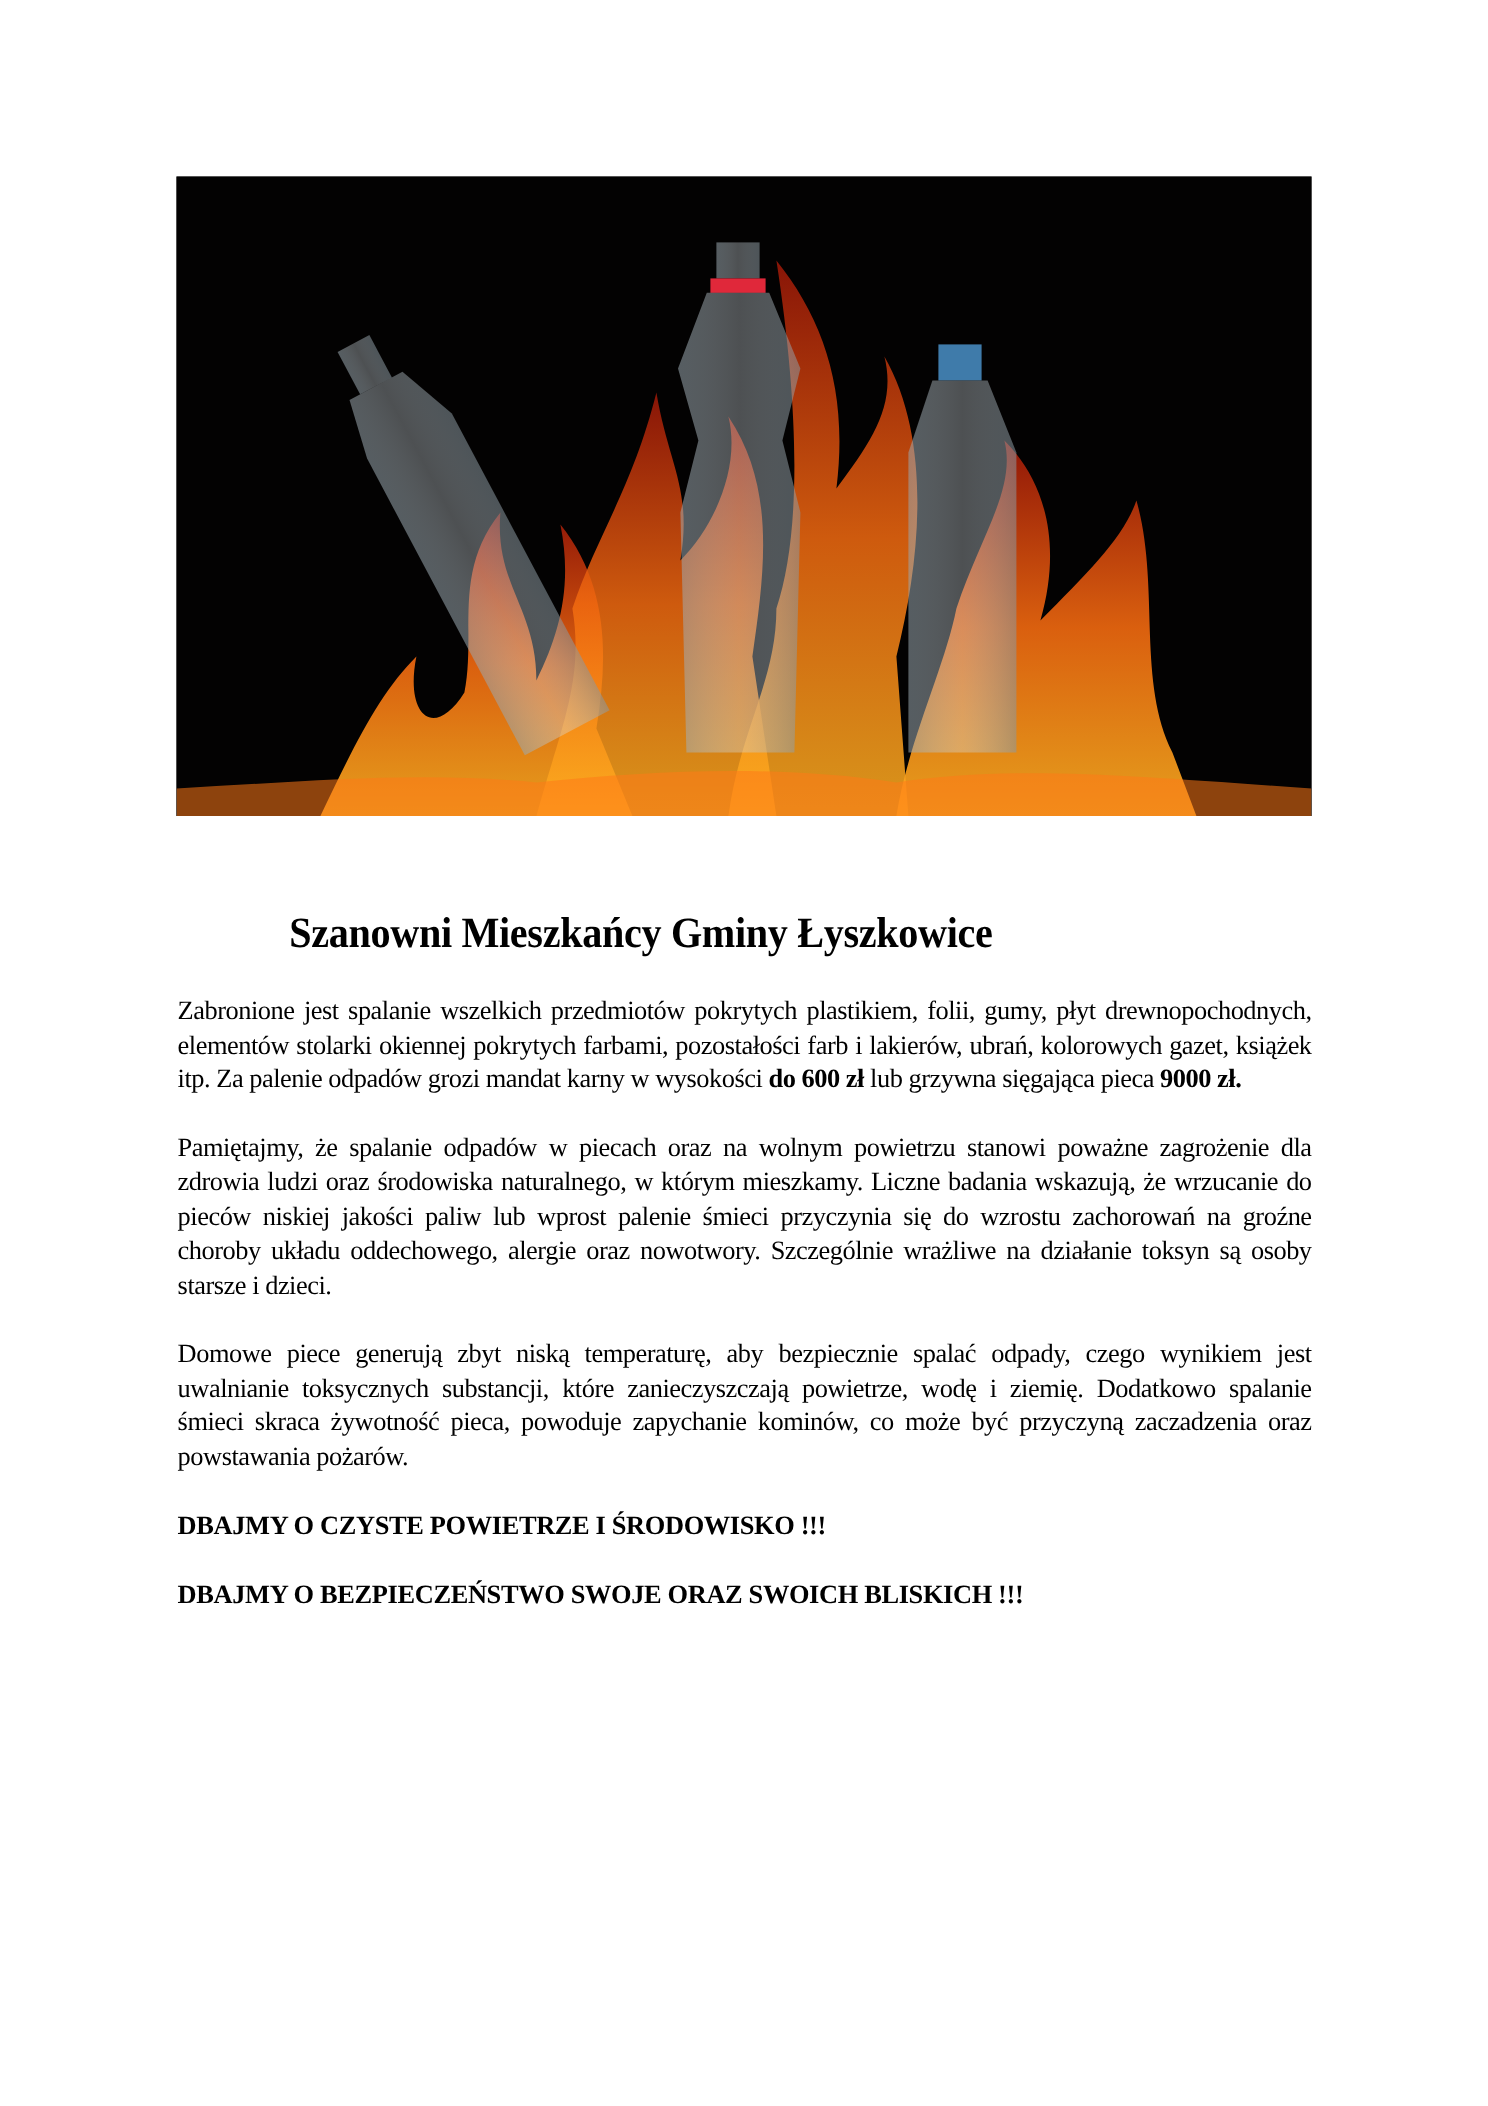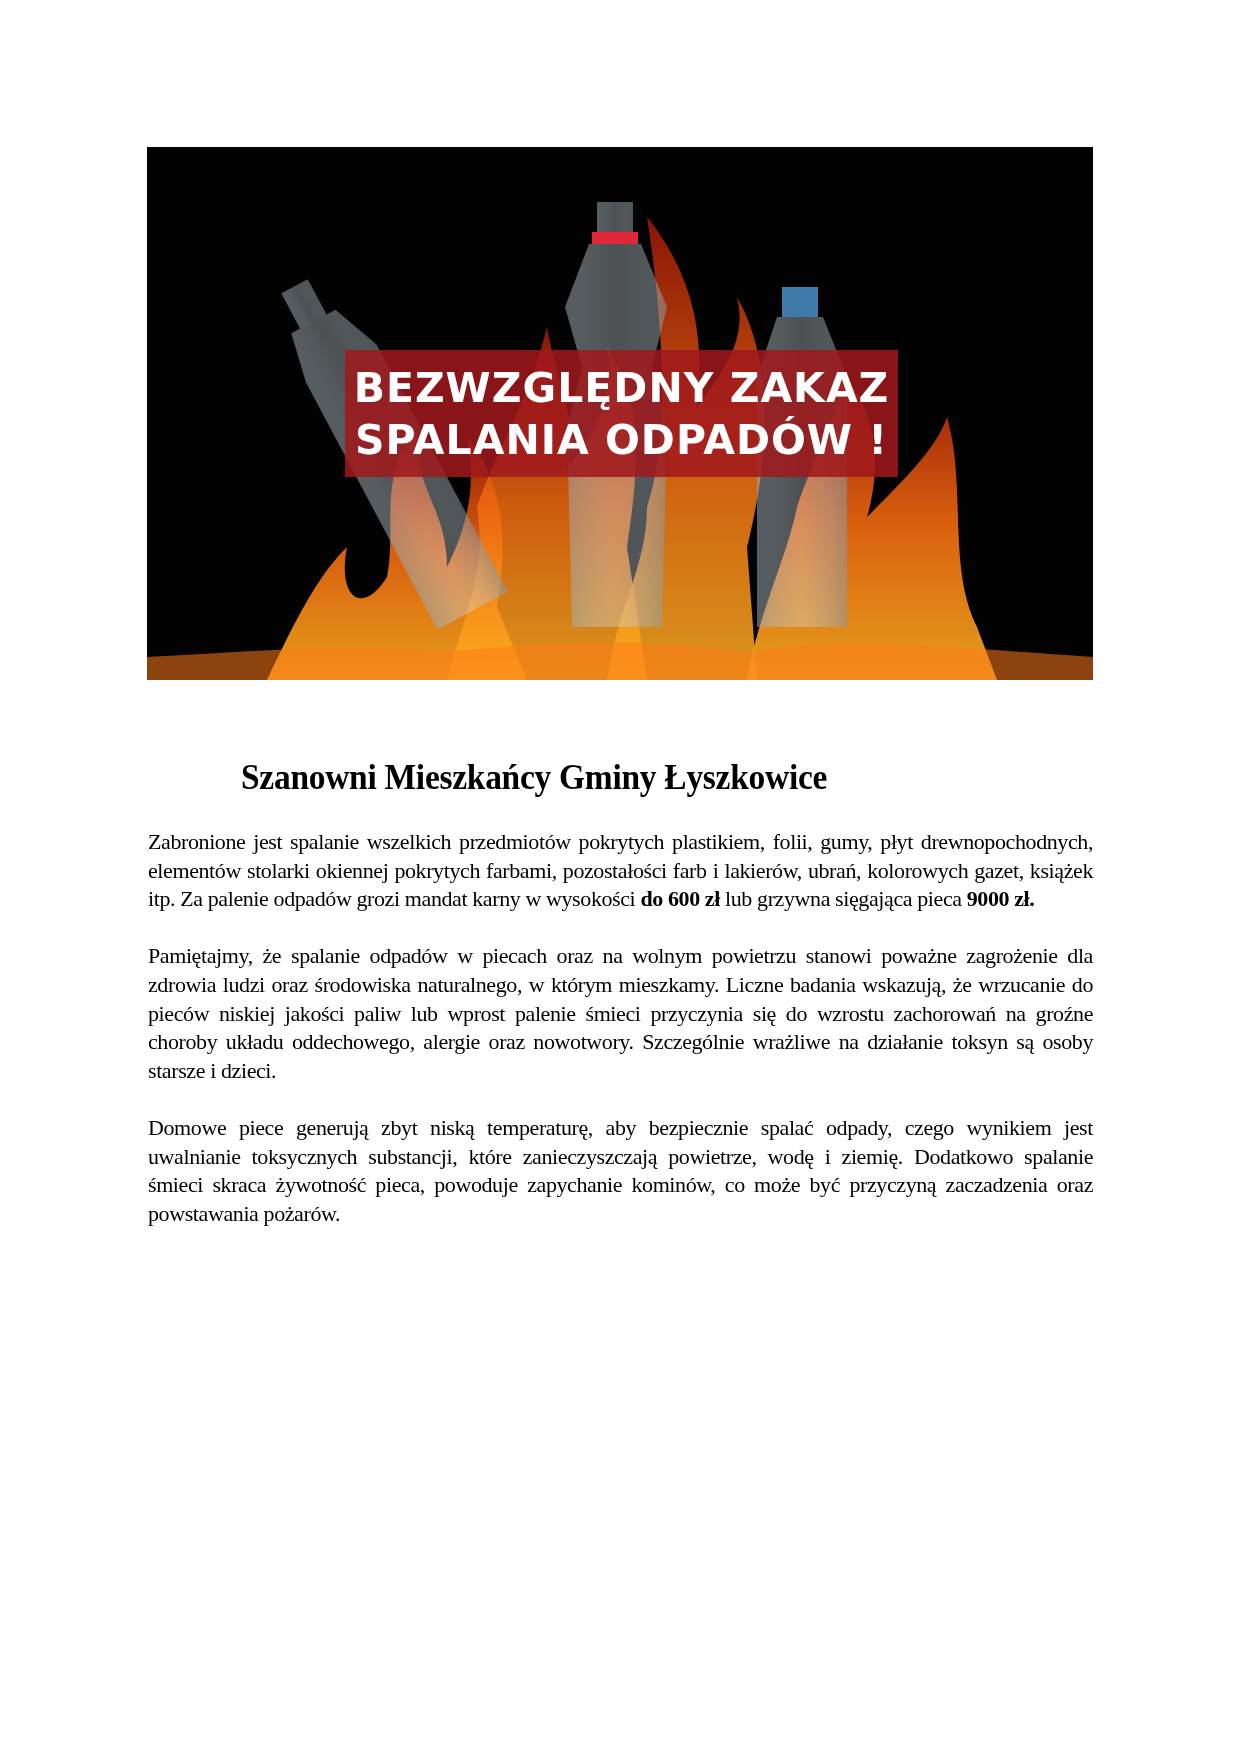--- a/index.html
+++ b/index.html
@@ -65,25 +65,23 @@
       <path d="M210 150 L260 150 L280 200 L280 480 L200 480 L200 200 Z" fill="url(#glass)"></path>
     </g>
 
     <rect x="450" y="55" width="36" height="30" fill="url(#glass)"></rect>
     <rect x="445" y="85" width="46" height="12" fill="#e0283a"></rect>
     <path d="M442 97 L494 97 L520 160 L505 220 L520 280 L515 480 L425 480 L420 280 L435 220 L418 160 Z" fill="url(#glass)"></path>
 
     <rect x="635" y="140" width="36" height="30" fill="#4a90c8" opacity="0.85"></rect>
     <path d="M630 170 L676 170 L700 230 L700 480 L610 480 L610 230 Z" fill="url(#glass)"></path>
   </svg>
-  <div class="banner">
-    <div class="banner-line">BEZWZGLĘDNY ZAKAZ</div>
-    <div class="banner-line">SPALANIA ODPADÓW !</div>
-  </div>
 </div>
 
 <div class="heading">Szanowni Mieszkańcy Gminy Łyszkowice</div>
 
 <div class="content">
   <p class="para"><span>Zabronione jest spalanie wszelkich przedmiotów pokrytych plastikiem, folii, gumy, płyt drewnopochodnych, elementów stolarki okiennej pokrytych farbami, pozostałości farb i lakierów, ubrań, kolorowych gazet, książek itp. Za palenie odpadów grozi mandat karny w wysokości </span><b>do 600 zł</b><span> lub grzywna sięgająca pieca </span><b>9000 zł.</b></p>
   <p class="para">Pamiętajmy, że spalanie  odpadów w piecach oraz na wolnym powietrzu stanowi poważne zagrożenie dla zdrowia ludzi oraz środowiska naturalnego, w którym mieszkamy. Liczne badania wskazują, że wrzucanie do pieców niskiej jakości paliw lub wprost palenie śmieci przyczynia się do wzrostu zachorowań na groźne choroby układu oddechowego, alergie oraz nowotwory. Szczególnie wrażliwe na działanie toksyn są osoby starsze i dzieci.</p>
   <p class="para">Domowe piece generują zbyt niską temperaturę, aby bezpiecznie spalać odpady, czego wynikiem jest uwalnianie toksycznych substancji, które zanieczyszczają powietrze, wodę i ziemię. Dodatkowo spalanie śmieci skraca żywotność pieca, powoduje zapychanie kominów, co może być przyczyną zaczadzenia oraz powstawania pożarów.</p>
+  <div class="slogan">DBAJMY O CZYSTE POWIETRZE I ŚRODOWISKO !!!</div>
+  <div class="slogan">DBAJMY O BEZPIECZEŃSTWO SWOJE ORAZ SWOICH BLISKICH !!!</div>
 </div>
 
 </body></html>

